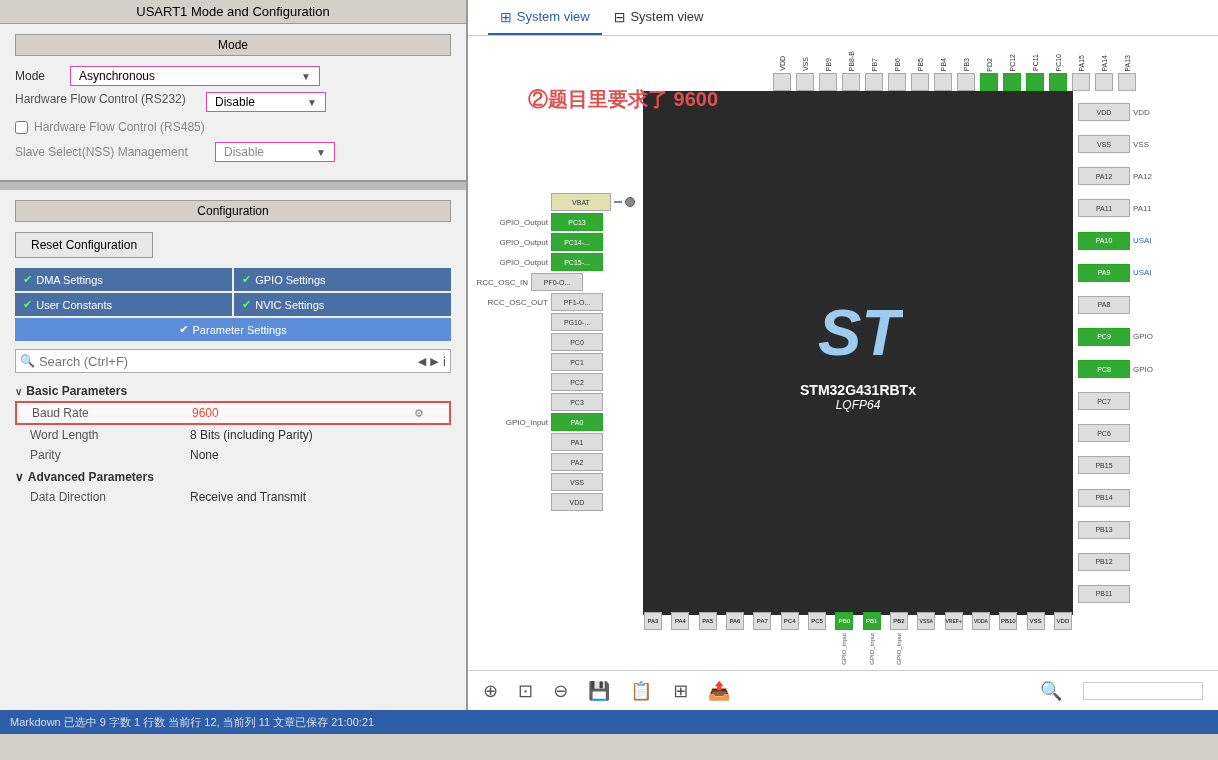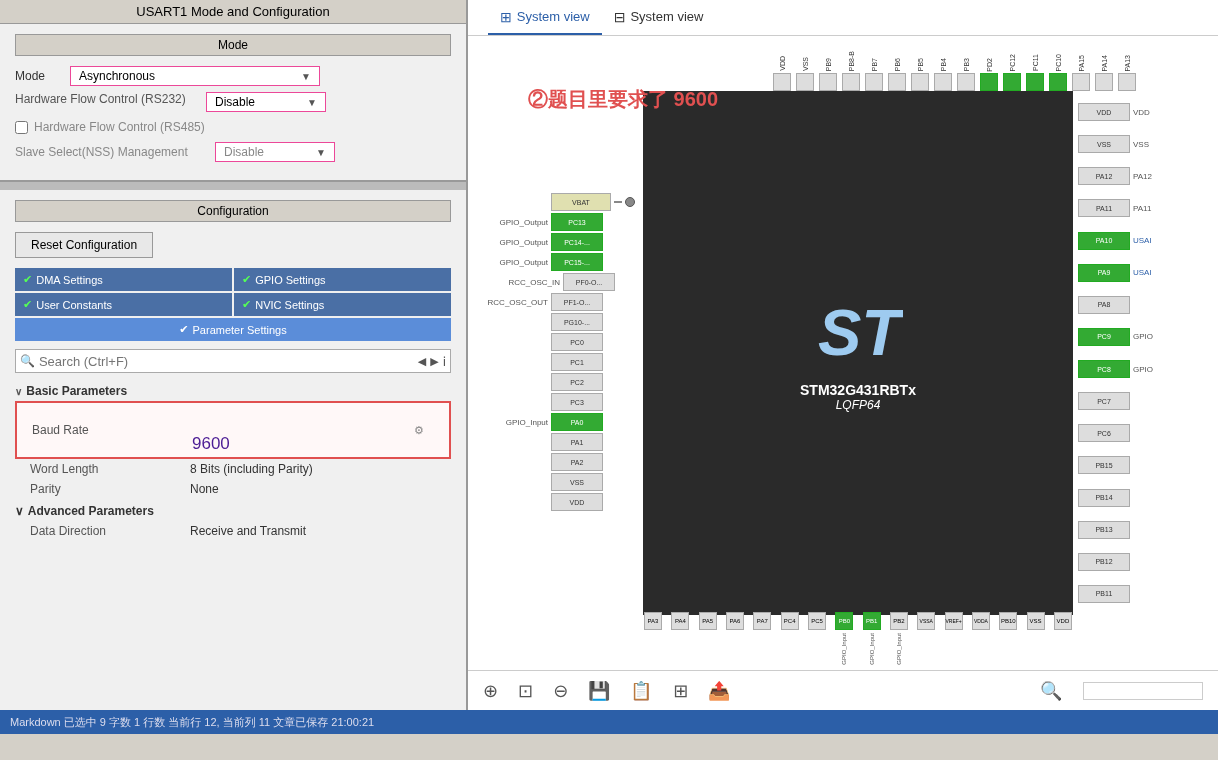--- a/index.html
+++ b/index.html
@@ -48,21 +48,21 @@
 
     
     .param-tree { font-size: 12px; }
     .param-group-header { display: flex; align-items: center; gap: 4px; font-weight: bold; color: #333; padding: 3px 0; cursor: pointer; }
     .param-group-header .expand-icon { font-size: 10px; color: #555; }
 
     .param-item { display: grid; grid-template-columns: 160px 1fr 20px; align-items: center; padding: 3px 15px; }
     .param-item.highlighted { border: 2px solid #e05050; background: #fff8f8; }
     .param-name { color: #555; font-size: 12px; }
     .param-value { color: #333; font-size: 12px; }
-    .param-value input { border: none; outline: none; background: transparent; font-size: 17px; color: #4c1d95; width: 100%; margin-top: 28px; }
+    .param-value input { border: none; outline: none; background: transparent; font-size: 12px; color: #ef4444; width: 100%; }
     .param-gear { color: #888; font-size: 11px; cursor: pointer; }
 
     .adv-group-header { display: flex; align-items: center; gap: 4px; font-weight: bold; color: #333; padding: 5px 0 3px 0; cursor: pointer; }
 
     
     .right-panel { flex: 1; background: white; display: flex; flex-direction: column; }
 
     .right-tabs { display: flex; align-items: center; padding: 0 20px; border-bottom: 1px solid #ccc; height: 36px; background: white; }
     .tab-item { display: flex; align-items: center; gap: 5px; padding: 8px 12px; font-size: 13px; cursor: pointer; color: #333; border-bottom: 2px solid transparent; }
     .tab-item.active { border-bottom: 2px solid #2c5fa8; color: #2c5fa8; }
@@ -323,21 +323,21 @@
                 <span style="font-size:8px; color:#555; text-align:right; width:80px;">GPIO_Output</span>
                 <div style="width:52px; height:18px; background:#3a3; border:1px solid #2a2; display:flex; align-items:center; justify-content:center; font-size:7px; color:white; overflow:hidden;">PC14-...</div>
               </div>
 
               <div style="display:flex; align-items:center; gap:3px; margin-bottom:2px;">
                 <span style="font-size:8px; color:#555; text-align:right; width:80px;">GPIO_Output</span>
                 <div style="width:52px; height:18px; background:#3a3; border:1px solid #2a2; display:flex; align-items:center; justify-content:center; font-size:7px; color:white; overflow:hidden;">PC15-...</div>
               </div>
 
               <div style="display:flex; align-items:center; gap:3px; margin-bottom:2px;">
-                <span style="font-size:8px; color:#555; text-align:right; width:92px;">RCC_OSC_IN</span>
+                <span style="font-size:8px; color:#555; text-align:right; width:60px;">RCC_OSC_IN</span>
                 <div style="width:52px; height:18px; background:#ddd; border:1px solid #aaa; display:flex; align-items:center; justify-content:center; font-size:7px; color:#333; overflow:hidden;">PF0-O...</div>
               </div>
 
               <div style="display:flex; align-items:center; gap:3px; margin-bottom:2px;">
                 <span style="font-size:8px; color:#555; text-align:right; width:80px;">RCC_OSC_OUT</span>
                 <div style="width:52px; height:18px; background:#ddd; border:1px solid #aaa; display:flex; align-items:center; justify-content:center; font-size:7px; color:#333; overflow:hidden;">PF1-O...</div>
               </div>
 
               <div style="display:flex; align-items:center; gap:3px; margin-bottom:2px;">
                 <span style="font-size:8px; color:#555; text-align:right; width:80px;"></span>

